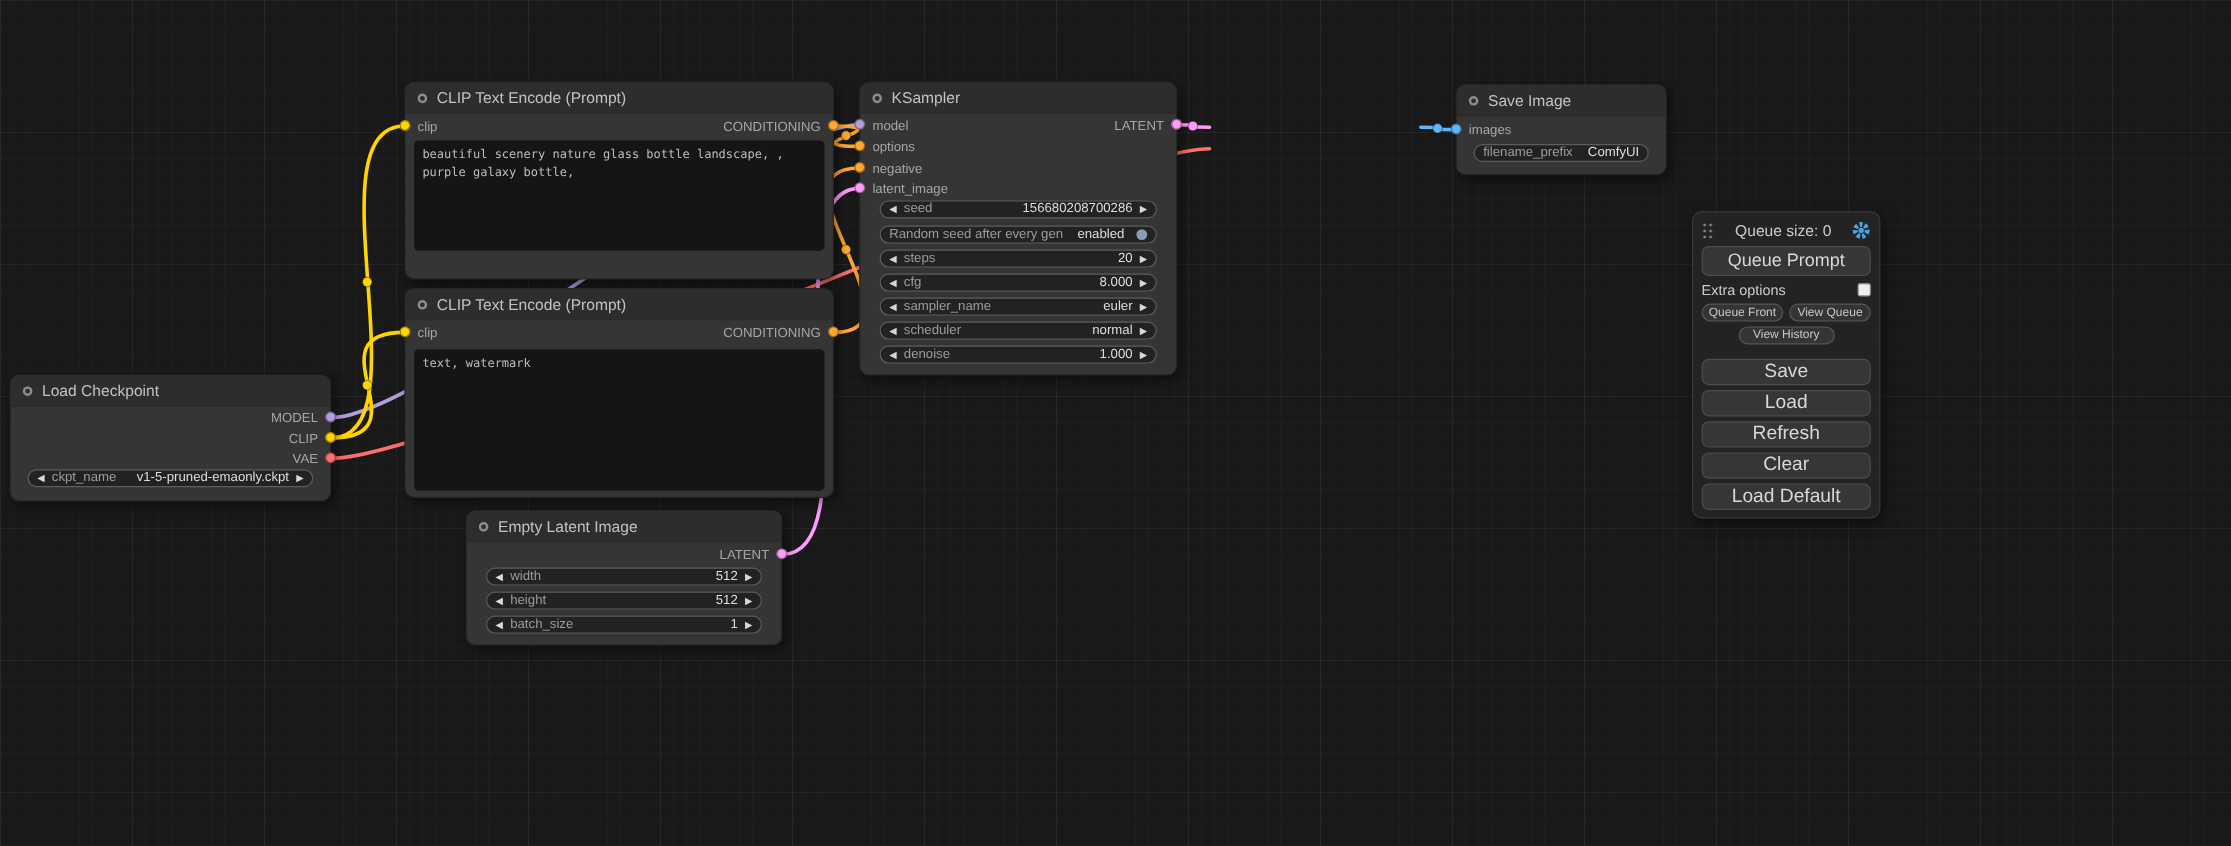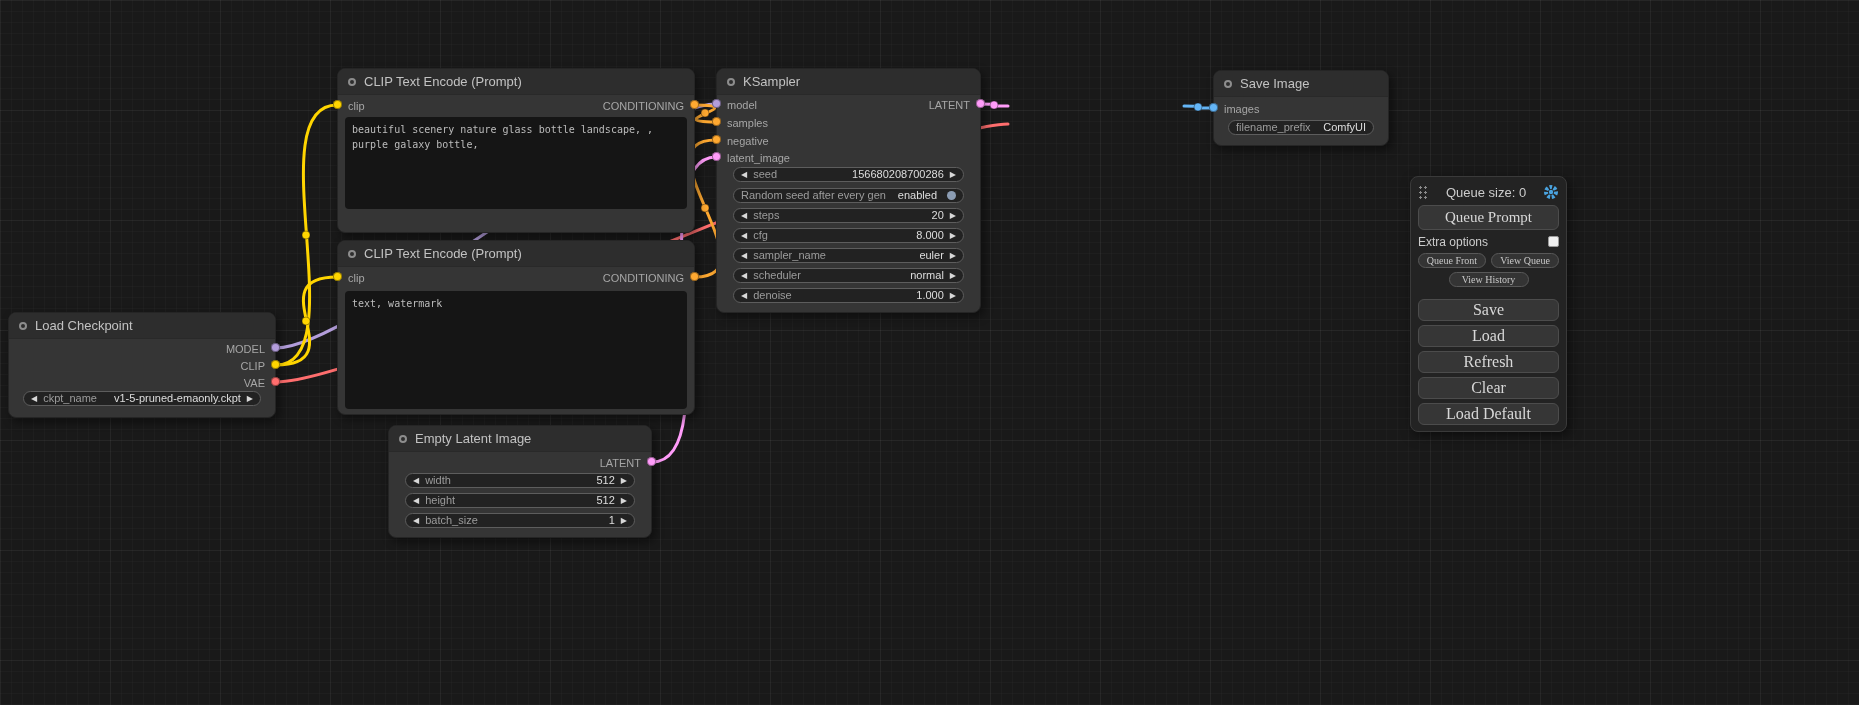--- a/index.html
+++ b/index.html
@@ -43,21 +43,21 @@
     padding:5px 7px;overflow:hidden;white-space:pre-wrap;word-break:break-word}
 
   #menu{position:absolute;left:1410px;top:176px;width:157px;z-index:3;background:#232323;
     border:1px solid #3a3a3a;border-radius:8px;box-shadow:3px 4px 12px rgba(0,0,0,.5);
     padding:6px 7px;display:flex;flex-direction:column;gap:4px}
   .menu-header{display:flex;align-items:center;height:18px}
   .drag-handle{width:11px;height:14px;flex:none;
     background-image:radial-gradient(#8a8a8a 1px, transparent 1.4px);background-size:5px 5px}
   .queue-size{flex:1;text-align:center;font-size:13px;color:#cccccc}
   .gear{flex:none;width:16px;height:16px}
-  button{font-family:Liberation Serif, serif;cursor:default}
+  button{font-family:Liberation Sans, sans-serif;cursor:default}
   .big-btn{display:block;width:100%;background:#363636;border:1px solid #4c4c4c;border-radius:6px;
     color:#d8d8d8;font-size:16px;text-align:center;padding:1px 0}
   #queue-prompt-btn{font-size:15px;padding:3px 0}
   .extra-row{display:flex;justify-content:space-between;align-items:center;gap:6px;font-size:12px;
     color:#cccccc;height:15px}
   .checkbox{width:11px;height:11px;background:#efefef;border:1px solid #9a9a9a;border-radius:2px}
   .pill-row{display:flex;gap:5px}
   .pill-btn{flex:1;font-size:10px;background:#343434;border:1px solid #585858;border-radius:9px;
     color:#c8c8c8;padding:1px 4px;text-align:center;white-space:nowrap}
   .view-history{flex:none;align-self:center;width:80px}
@@ -183,21 +183,21 @@
     <div class="node-title">
       <span class="collapse-dot"></span>
       <span class="title-text">KSampler</span>
     </div>
     <div class="slot in" style="top:30px">
       <span class="port c-model"></span>
       <span class="slot-name">model</span>
     </div>
     <div class="slot in" style="top:48px">
       <span class="port c-cond"></span>
-      <span class="slot-name">samples</span>
+      <span class="slot-name">options</span>
     </div>
     <div class="slot in" style="top:66px">
       <span class="port c-cond"></span>
       <span class="slot-name">negative</span>
     </div>
     <div class="slot in" style="top:83px">
       <span class="port c-latent"></span>
       <span class="slot-name">latent_image</span>
     </div>
     <div class="slot out" style="top:30px">

